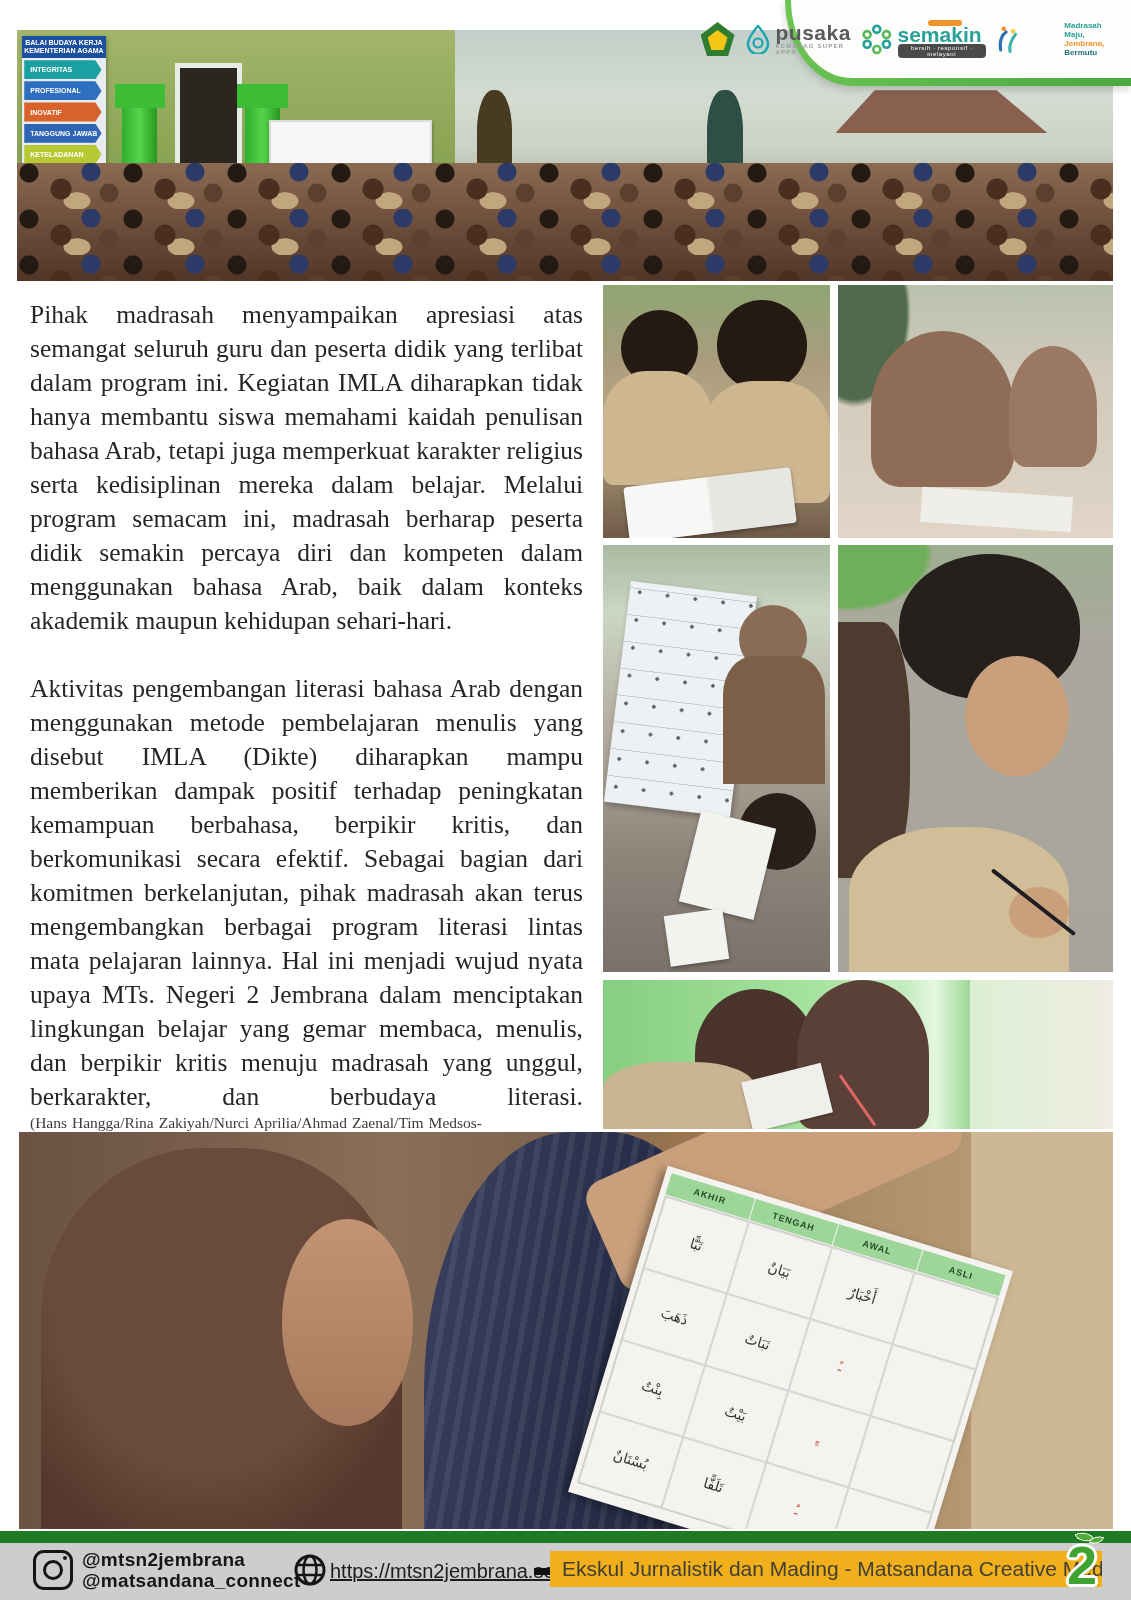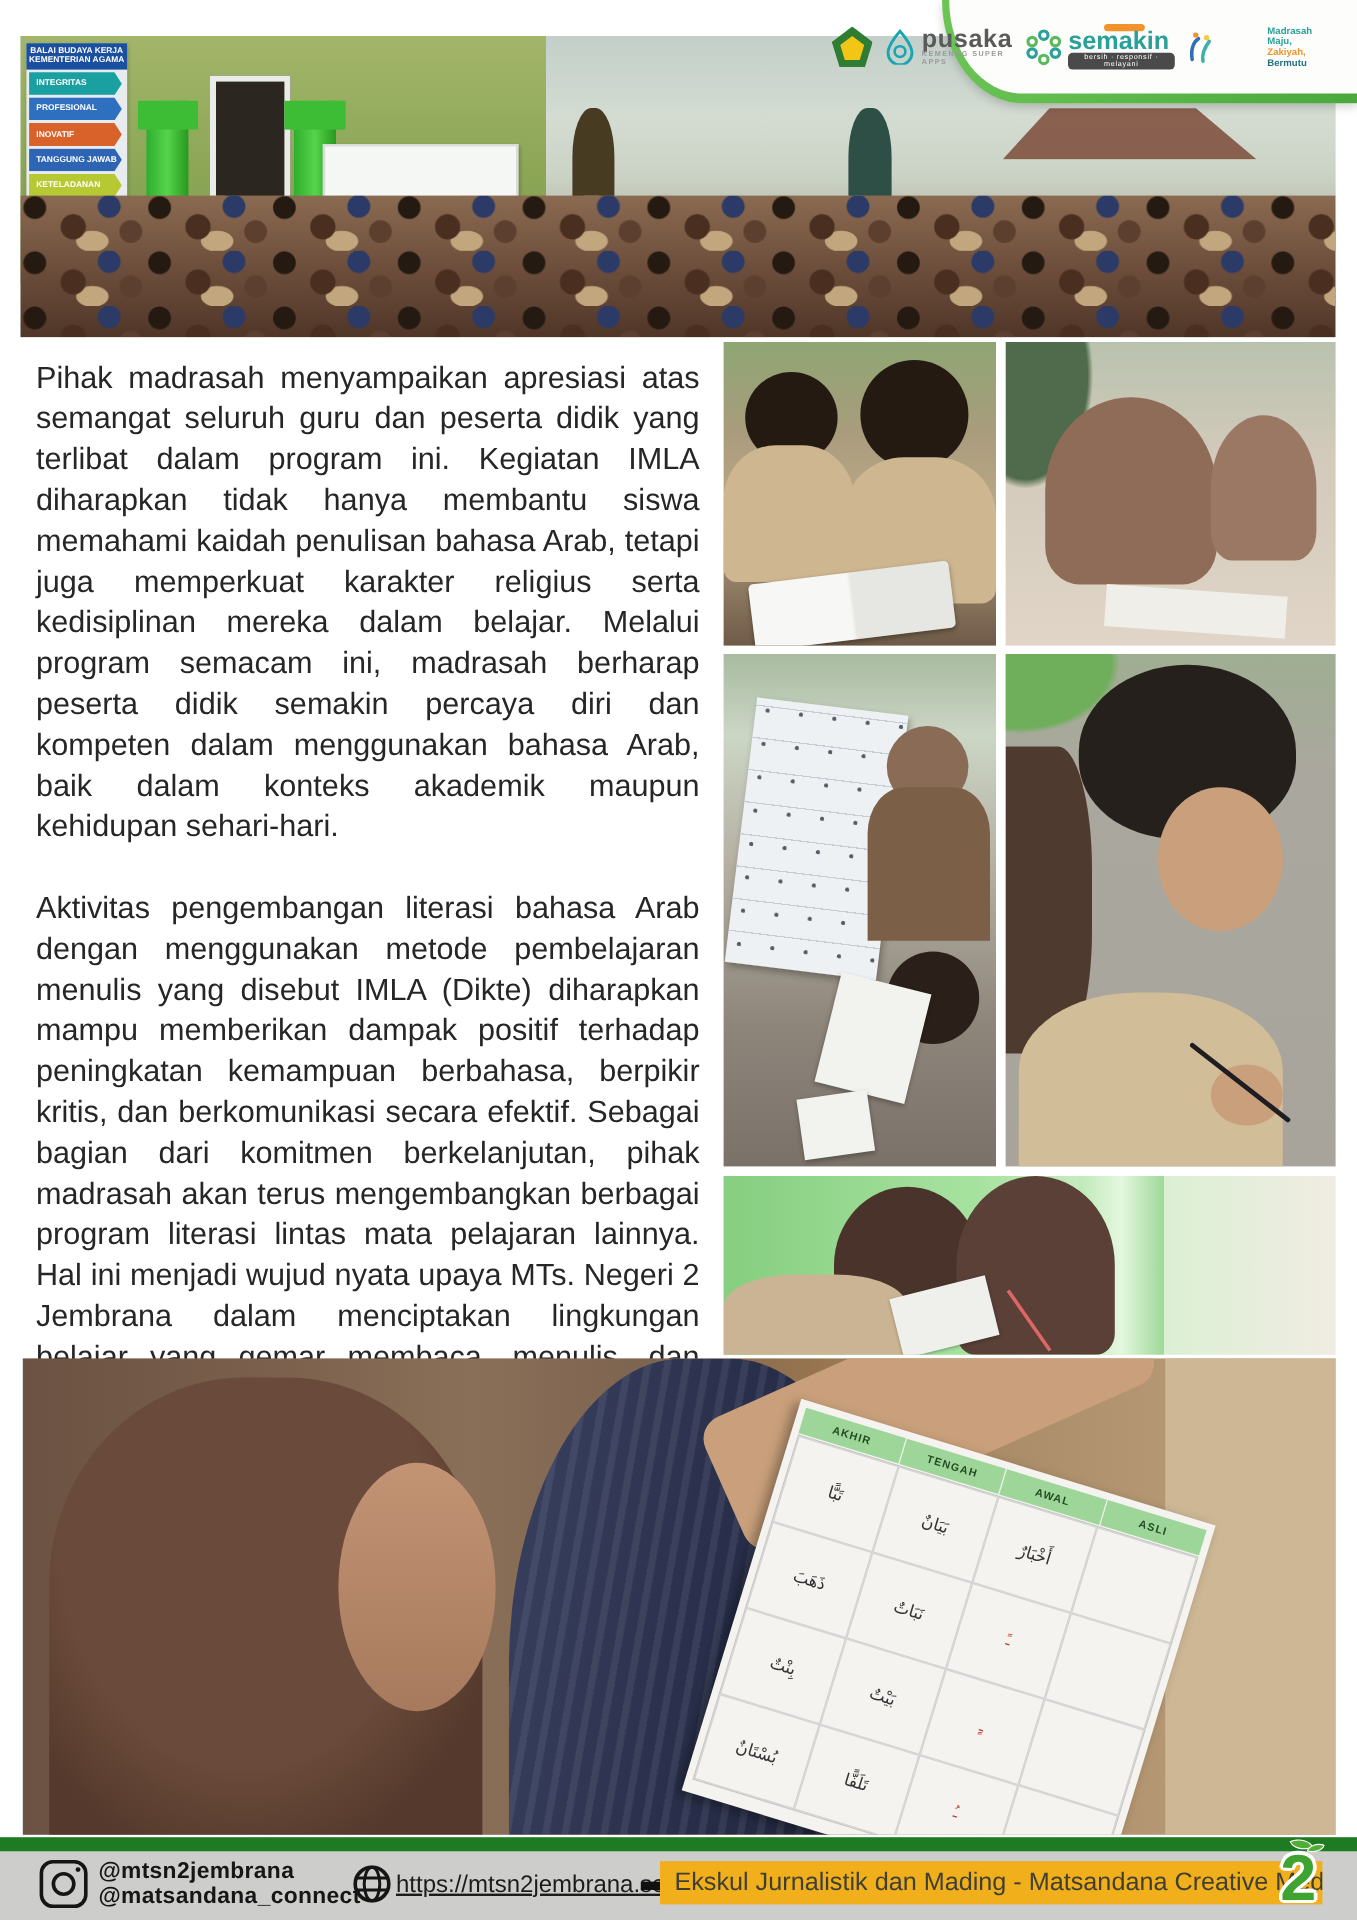--- a/index.html
+++ b/index.html
@@ -52,37 +52,37 @@
       radial-gradient(circle 9px at 92px 30px,#5d3f30 9px,transparent 10px),
       linear-gradient(180deg,#8a6a50,#6b4c3a 55%,#503628 100%);
     background-size:104px 46px,104px 46px,104px 46px,104px 46px,104px 46px,100% 100%;}
 
   
   .logo-banner-outer{position:absolute;top:0;right:0;width:346px;height:86px;
     background:linear-gradient(100deg,#6cc455,#49a93c);
     border-bottom-left-radius:70px 90px;box-shadow:0 3px 8px rgba(0,0,0,.18);}
   .logo-banner{position:absolute;top:0;right:0;width:340px;height:78px;background:#fdfdfc;
     border-bottom-left-radius:62px 80px;display:flex;align-items:center;justify-content:flex-end;
-    gap:10px;padding-right:30px;box-sizing:border-box;}
+    gap:10px;padding-right:20px;box-sizing:border-box;}
   .pentagon{width:34px;height:34px;background:#2e7d32;
     clip-path:polygon(50% 0,100% 38%,81% 100%,19% 100%,0 38%);position:relative;flex:0 0 auto;}
   .pentagon::after{content:"";position:absolute;left:7px;top:8px;width:20px;height:20px;
     background:#f3c514;clip-path:polygon(50% 0,100% 38%,81% 100%,19% 100%,0 38%);}
   .logo-unit{display:flex;align-items:center;gap:5px;}
   .wordmark{font-size:21px;font-weight:bold;color:#5a5a5a;letter-spacing:.5px;line-height:20px;}
   .tagline{font-size:6px;color:#9a9a9a;letter-spacing:1.2px;font-weight:bold;}
   .pendis-word{font-size:21px;font-weight:bold;color:#2aa198;line-height:18px;}
   .pendis-tag{font-size:6px;color:#fff;background:#4a4a4a;border-radius:4px;
     padding:1px 4px;letter-spacing:.6px;text-align:center;}
   .pendis-banner{width:34px;height:6px;background:#f0932b;border-radius:3px;margin-left:30px;}
   .madrasah-text{font-size:8px;font-weight:bold;line-height:9px;margin-left:40px;}
   .mt1{color:#2aa198;} .mt2{color:#f0932b;} .mt3{color:#21707f;}
 
   
-  .text-col{position:absolute;left:30px;top:298px;width:553px;color:#262626;}
+  .text-col{position:absolute;left:30px;top:298px;width:553px;color:#262626;font-family:Liberation Serif, serif;}
   .text-col p{margin:0 0 34px 0;font-size:25.5px;line-height:34px;text-align:justify;}
   .byline{display:inline-block;font-size:15.5px;line-height:17px;color:#3c3c3c;
     width:452px;vertical-align:baseline;text-align:justify;}
 
   
   .ph1{left:603px;top:285px;width:227px;height:253px;
     background:linear-gradient(180deg,#8fa673 0%,#a99c7d 30%,#bba887 55%,#6e5a47 100%);}
   .ph1 .head{position:absolute;border-radius:50%;background:#241a12;}
   .ph1 .h1{left:8%;top:10%;width:34%;height:30%;}
   .ph1 .h2{left:50%;top:6%;width:40%;height:36%;}
@@ -269,21 +269,21 @@
       </div>
       <div class="logo-unit">
         <svg width="30" height="36" viewBox="0 0 30 36">
           <circle cx="10" cy="5" r="3" fill="#f0932b"></circle>
           <path d="M6 32 C4 20 8 12 13 9" fill="none" stroke="#2f6fb5" stroke-width="4" stroke-linecap="round"></path>
           <circle cx="22" cy="8" r="3" fill="#f7ca45"></circle>
           <path d="M18 34 C16 24 22 16 25 12" fill="none" stroke="#3bb3a9" stroke-width="4" stroke-linecap="round"></path>
         </svg>
         <div class="madrasah-text">
           <div class="mt1">Madrasah Maju,</div>
-          <div class="mt2">Zakiyah,</div>
+          <div class="mt2">Jembrana,</div>
           <div class="mt3">Bermutu</div>
         </div>
       </div>
     </div>
   </div>
 
   <div class="text-col">
     <p>Pihak madrasah menyampaikan apresiasi atas semangat seluruh guru dan peserta didik yang terlibat dalam program ini. Kegiatan IMLA diharapkan tidak hanya membantu siswa memahami kaidah penulisan bahasa Arab, tetapi juga memperkuat karakter religius serta kedisiplinan mereka dalam belajar. Melalui program semacam ini, madrasah berharap peserta didik semakin percaya diri dan kompeten dalam menggunakan bahasa Arab, baik dalam konteks akademik maupun kehidupan sehari-hari.</p>
     <p><span>Aktivitas pengembangan literasi bahasa Arab dengan menggunakan metode pembelajaran menulis yang disebut IMLA (Dikte) diharapkan mampu memberikan dampak positif terhadap peningkatan kemampuan berbahasa, berpikir kritis, dan berkomunikasi secara efektif. Sebagai bagian dari komitmen berkelanjutan, pihak madrasah akan terus mengembangkan berbagai program literasi lintas mata pelajaran lainnya. Hal ini menjadi wujud nyata upaya MTs. Negeri 2 Jembrana dalam menciptakan lingkungan belajar yang gemar membaca, menulis, dan berpikir kritis menuju madrasah yang unggul, berkarakter, dan berbudaya literasi.</span>
       <span class="byline">(Hans Hangga/Rina Zakiyah/Nurci Aprilia/Ahmad Zaenal/Tim Medsos- Ekskul Jurnalistik dan Mading)</span></p>

